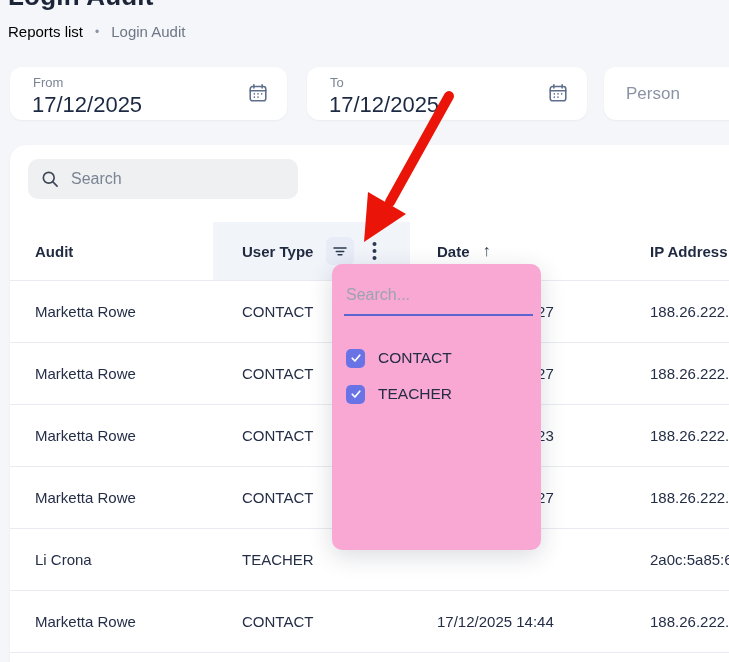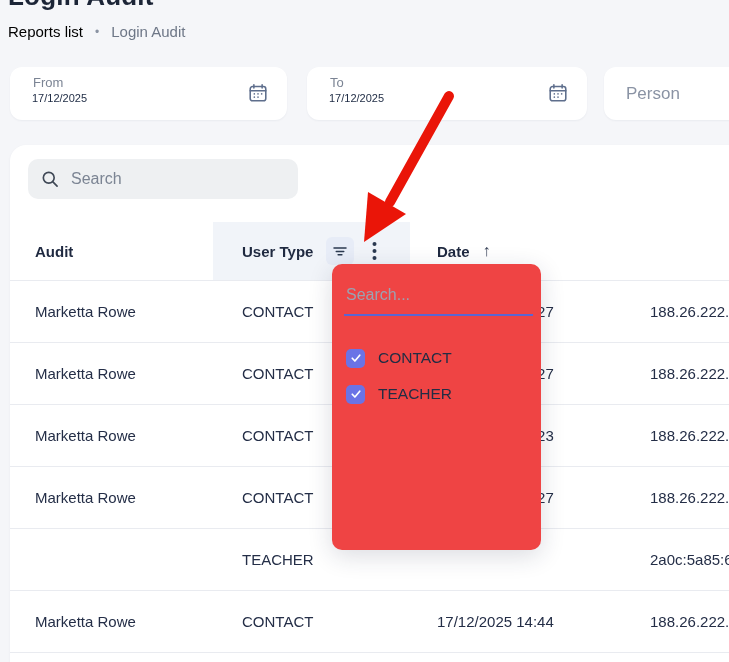--- a/index.html
+++ b/index.html
@@ -4,39 +4,39 @@
 <style>
   html,body{margin:0;padding:0;width:729px;height:662px;overflow:hidden;}
   body{position:relative;background:#f5f6f9;font-family:"Liberation Sans",sans-serif;color:#232e47;}
   .page-title{position:absolute;left:8px;top:-19px;font-size:26px;font-weight:700;color:#1c2537;margin:0;letter-spacing:.2px;}
   .breadcrumb{position:absolute;left:8px;top:23px;display:flex;align-items:center;gap:12px;font-size:15px;}
   .crumb-current{color:#000000;}
   .crumb-sep{color:#8a93a3;font-size:12px;}
   .crumb-link{color:#6e7787;}
   .field-card{position:absolute;background:#fff;border-radius:12px;height:53px;box-shadow:0 1px 2px rgba(25,39,80,.05);}
   .field-label{position:absolute;left:23px;top:8px;font-size:13px;color:#7b8494;}
-  .field-value{position:absolute;left:22px;top:25px;font-size:11px;color:#1c2942;}
+  .field-value{position:absolute;left:22px;top:25px;font-size:22px;color:#1c2942;}
   .cal-icon{position:absolute;right:18px;top:15px;}
   .person-input{position:absolute;left:22px;top:0;height:53px;width:110px;border:none;background:transparent;font-size:17px;font-family:"Liberation Sans",sans-serif;color:#1c2942;outline:none;padding:0;}
   .person-input::placeholder{color:#8a93a4;}
   .main-card{position:absolute;left:10px;top:145px;width:750px;height:540px;background:#fff;border-radius:16px;box-shadow:0 1px 3px rgba(25,39,80,.05);}
   .search-box{position:absolute;left:18px;top:14px;width:270px;height:40px;background:#eef0f2;border-radius:10px;display:flex;align-items:center;padding:0 12px;box-sizing:border-box;}
   .search-box input{border:none;background:transparent;outline:none;font-size:16px;font-family:"Liberation Sans",sans-serif;color:#701a75;margin-left:9px;width:200px;}
   .search-box input::placeholder{color:#7b8493;}
   .hdr-highlight{position:absolute;left:203px;top:77px;width:197px;height:58px;background:#f1f4f9;}
   .thead{position:absolute;left:0;top:77px;width:100%;height:58px;font-weight:700;font-size:15px;color:#1f2940;}
   .th{position:absolute;top:0;height:58px;display:flex;align-items:center;gap:13px;}
   .filter-btn{width:28px;height:28px;background:#e7ecf7;border-radius:6px;display:flex;align-items:center;justify-content:center;cursor:pointer;}
   .dots-btn{width:14px;height:28px;display:flex;align-items:center;justify-content:center;cursor:pointer;}
   .sort-arrow{font-weight:400;font-size:16px;color:#3c465c;}
   .tbody{position:absolute;left:0;top:135px;width:729px;border-top:1px solid #e9ebf0;}
   .tr{position:relative;height:61px;border-bottom:1px solid #e9ebf0;font-size:15px;color:#242e47;}
   .td{position:absolute;top:0;height:61px;display:flex;align-items:center;white-space:nowrap;}
   .td.c-user{left:25px;} .td.c-type{left:232px;} .td.c-date{left:427px;} .td.c-ip{left:640px;}
-  .popup{position:absolute;left:332px;top:264px;width:209px;height:286px;background:#ef4444;border-radius:10px;box-shadow:0 6px 24px rgba(30,40,70,.16);z-index:20;}
+  .popup{position:absolute;left:332px;top:264px;width:209px;height:286px;background:#f9a8d4;border-radius:10px;box-shadow:0 6px 24px rgba(30,40,70,.16);z-index:20;}
   .popup-search{position:absolute;left:12px;top:18px;width:185px;border:none;border-bottom:2px solid #5b65d2;background:transparent;outline:none;font-size:16px;font-family:"Liberation Sans",sans-serif;padding:4px 2px 10px 2px;color:#273142;}
   .popup-search::placeholder{color:#9aa3b2;}
   .popup-options{position:absolute;left:14px;top:76px;right:8px;}
   .opt{display:flex;align-items:center;height:36px;cursor:pointer;}
   .cbox{width:19px;height:19px;border-radius:5px;background:#6a73e6;display:flex;align-items:center;justify-content:center;flex:0 0 auto;}
   .opt-label{margin-left:13px;font-size:15.5px;color:#232d44;}
   .arrow-layer{position:absolute;left:0;top:0;width:729px;height:662px;z-index:30;pointer-events:none;}
 </style>
 </head>
 <body>
@@ -125,20 +125,23 @@
         </svg>
       </span>
       <span class="dots-btn">
         <svg width="5" height="20" viewBox="0 0 5 20" fill="#2b3950">
           <circle cx="2.5" cy="3" r="2"></circle>
             <circle cx="2.5" cy="10" r="2"></circle>
             <circle cx="2.5" cy="17" r="2"></circle>
         </svg>
       </span>
     </div>
+    <div class="th" style="left:640px;">
+      <span>IP Address</span>
+    </div>
   </div>
 
   <div class="tbody">
     <div class="tr">
       <span class="td c-user">Marketta Rowe</span>
       <span class="td c-type">CONTACT</span>
       <span class="td c-date">17/12/2025 14:27</span>
       <span class="td c-ip">188.26.222.74</span>
     </div>
     <div class="tr">
@@ -153,20 +156,21 @@
       <span class="td c-date">17/12/2025 14:23</span>
       <span class="td c-ip">188.26.222.74</span>
     </div>
     <div class="tr">
       <span class="td c-user">Marketta Rowe</span>
       <span class="td c-type">CONTACT</span>
       <span class="td c-date">17/12/2025 14:27</span>
       <span class="td c-ip">188.26.222.74</span>
     </div>
     <div class="tr">
+      <span class="td c-user">Li Crona</span>
       <span class="td c-type">TEACHER</span>
       <span class="td c-ip">2a0c:5a85:62</span>
     </div>
     <div class="tr">
       <span class="td c-user">Marketta Rowe</span>
       <span class="td c-type">CONTACT</span>
       <span class="td c-date">17/12/2025 14:44</span>
       <span class="td c-ip">188.26.222.74</span>
     </div>
   </div>

